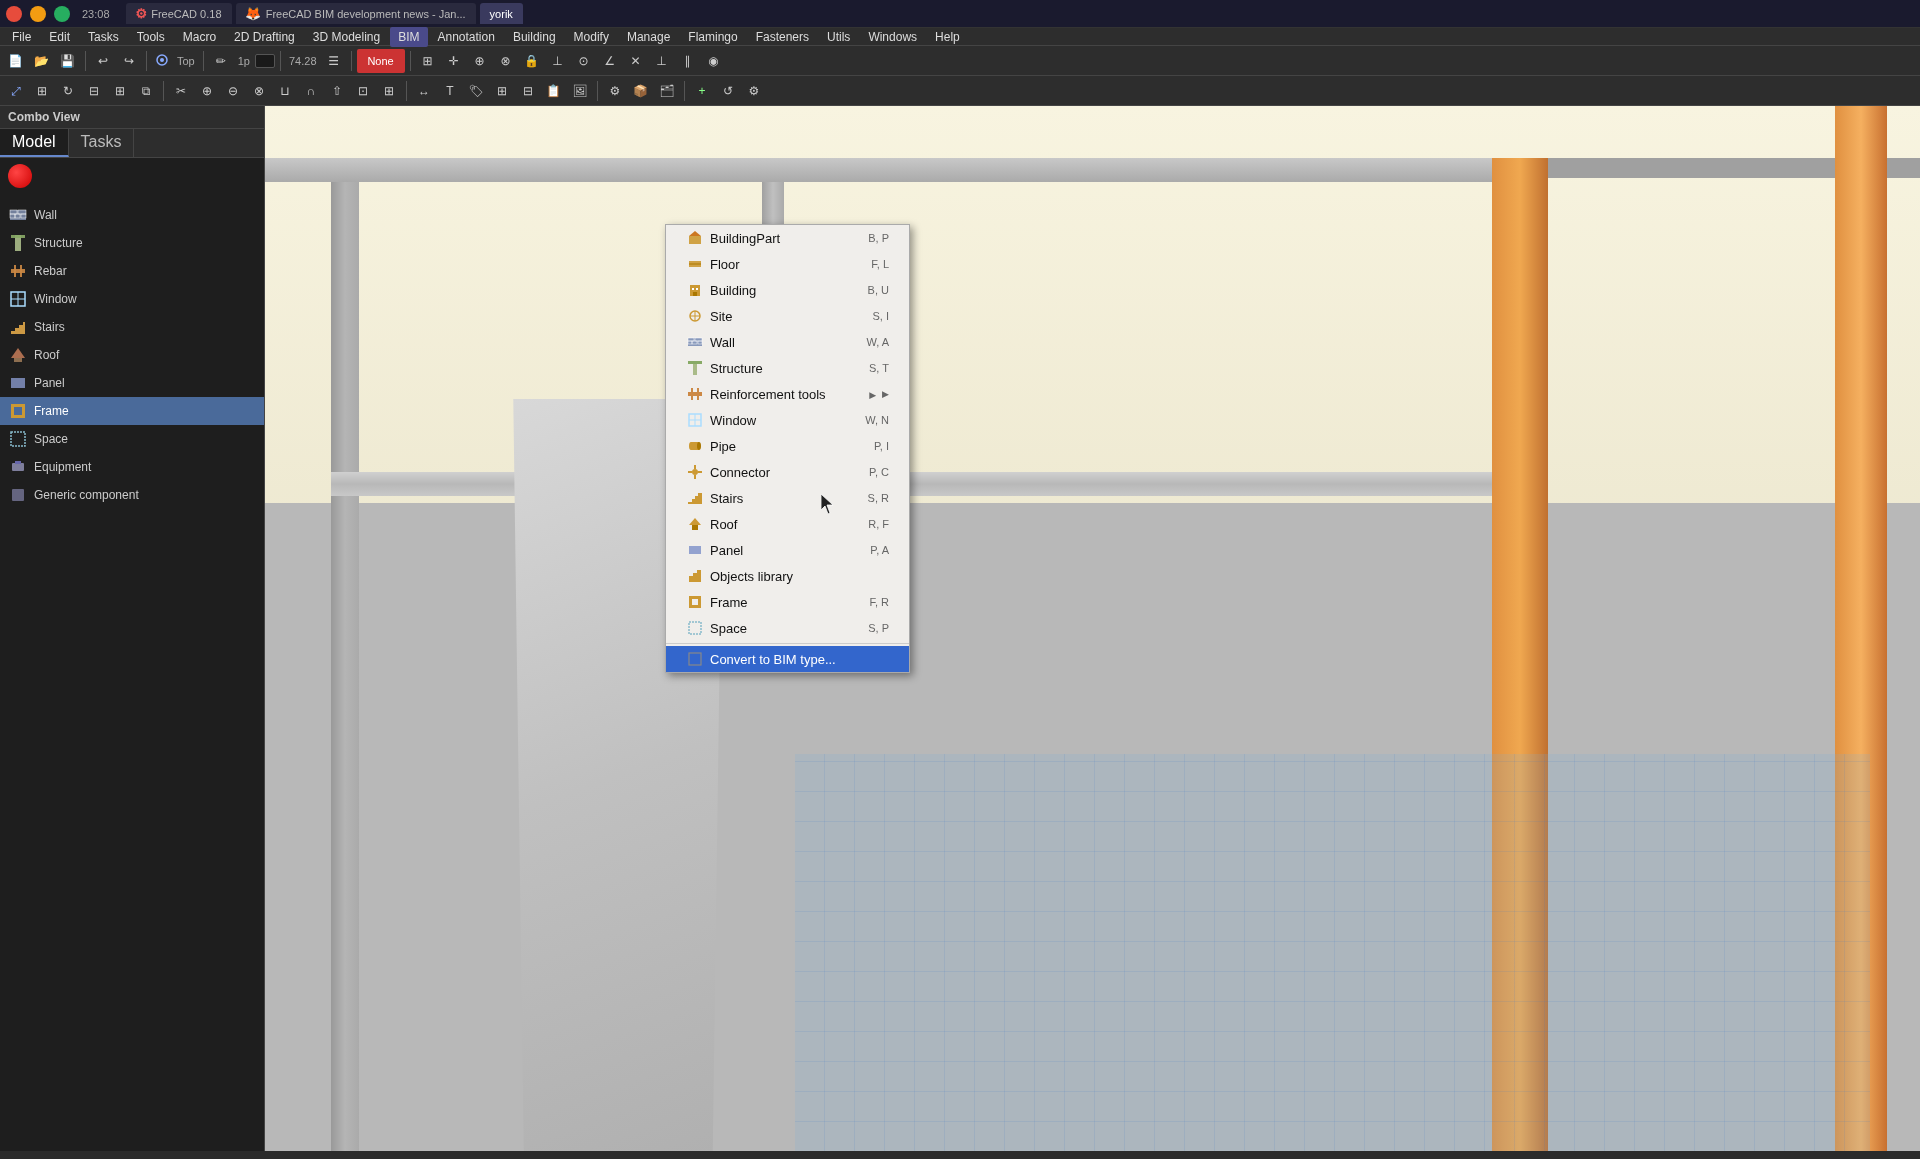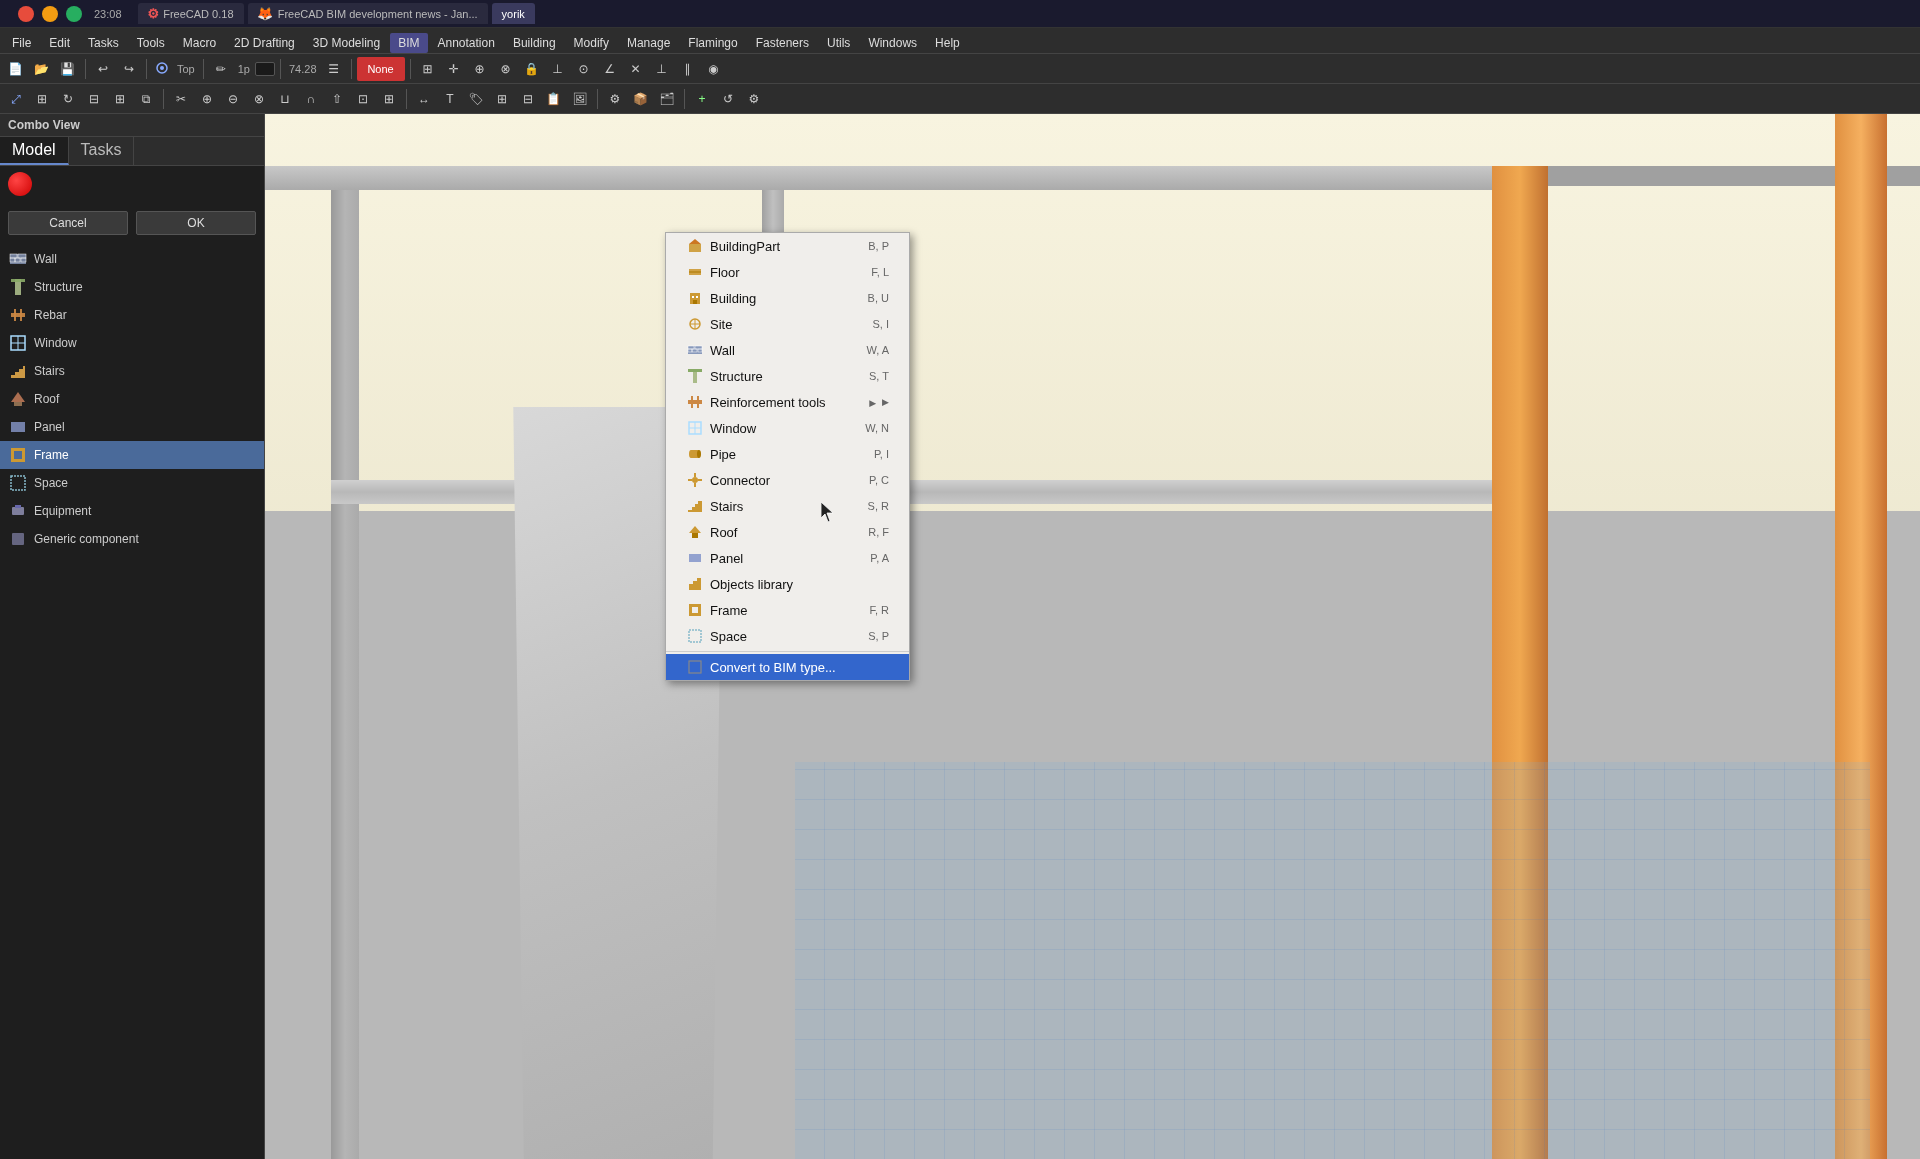--- a/index.html
+++ b/index.html
@@ -4,21 +4,21 @@
   <style>
     * { margin: 0; padding: 0; box-sizing: border-box; }
     body { width: 1920px; height: 1159px; overflow: hidden; font-family: 'Segoe UI', Arial, sans-serif; font-size: 12px; background: #2b2b2b; color: #ddd; }
 
     
     #titlebar {
       height: 28px;
       background: #1a1a2e;
       display: flex;
       align-items: center;
-      padding: 0 18px;
+      padding: 0 6px;
       gap: 8px;
       border-bottom: 1px solid #333;
     }
     .titlebar-tab {
       background: #2a2a3e;
       padding: 3px 10px;
       border-radius: 3px 3px 0 0;
       font-size: 11px;
       color: #bbb;
       display: flex;
@@ -26,24 +26,24 @@
       gap: 4px;
     }
     .titlebar-tab.active { background: #3a3a5e; color: #fff; }
     .win-btn { width: 16px; height: 16px; border-radius: 50%; border: none; cursor: pointer; }
     .win-btn.close { background: #e74c3c; }
     .win-btn.min { background: #f39c12; }
     .win-btn.max { background: #27ae60; }
 
     
     #menubar {
-      height: 26px;
+      height: 18px;
       background: #2d2d2d;
       display: flex;
-      align-items: flex-end;
+      align-items: center;
       padding: 0 4px;
       border-bottom: 1px solid #444;
       gap: 2px;
     }
     .menu-item {
       padding: 3px 8px;
       cursor: pointer;
       font-size: 12px;
       color: #ddd;
       border-radius: 2px;
@@ -324,24 +324,20 @@
     <div id="combo-view-header">Combo View</div>
     <div id="combo-tabs">
       <div class="combo-tab active">Model</div>
       <div class="combo-tab">Tasks</div>
     </div>
 
     <div id="freecad-logo">
       <div class="logo-circle"></div>
     </div>
 
-    <div id="cancel-ok-bar">
-      <button class="action-btn">Cancel</button>
-      <button class="action-btn">OK</button>
-    </div>
 
     <div id="model-tree">
 
       <div class="tree-item">
         <div class="tree-icon">
           <svg width="18" height="18" viewBox="0 0 18 18">
               <rect x="1" y="4" width="16" height="10" fill="#8899bb" opacity="0.8"></rect>
               <rect x="1" y="4" width="7" height="4" fill="none" stroke="#fff" stroke-width="0.5"></rect>
               <rect x="9" y="4" width="8" height="4" fill="none" stroke="#fff" stroke-width="0.5"></rect>
               <rect x="1" y="8" width="5" height="4" fill="none" stroke="#fff" stroke-width="0.5"></rect>

